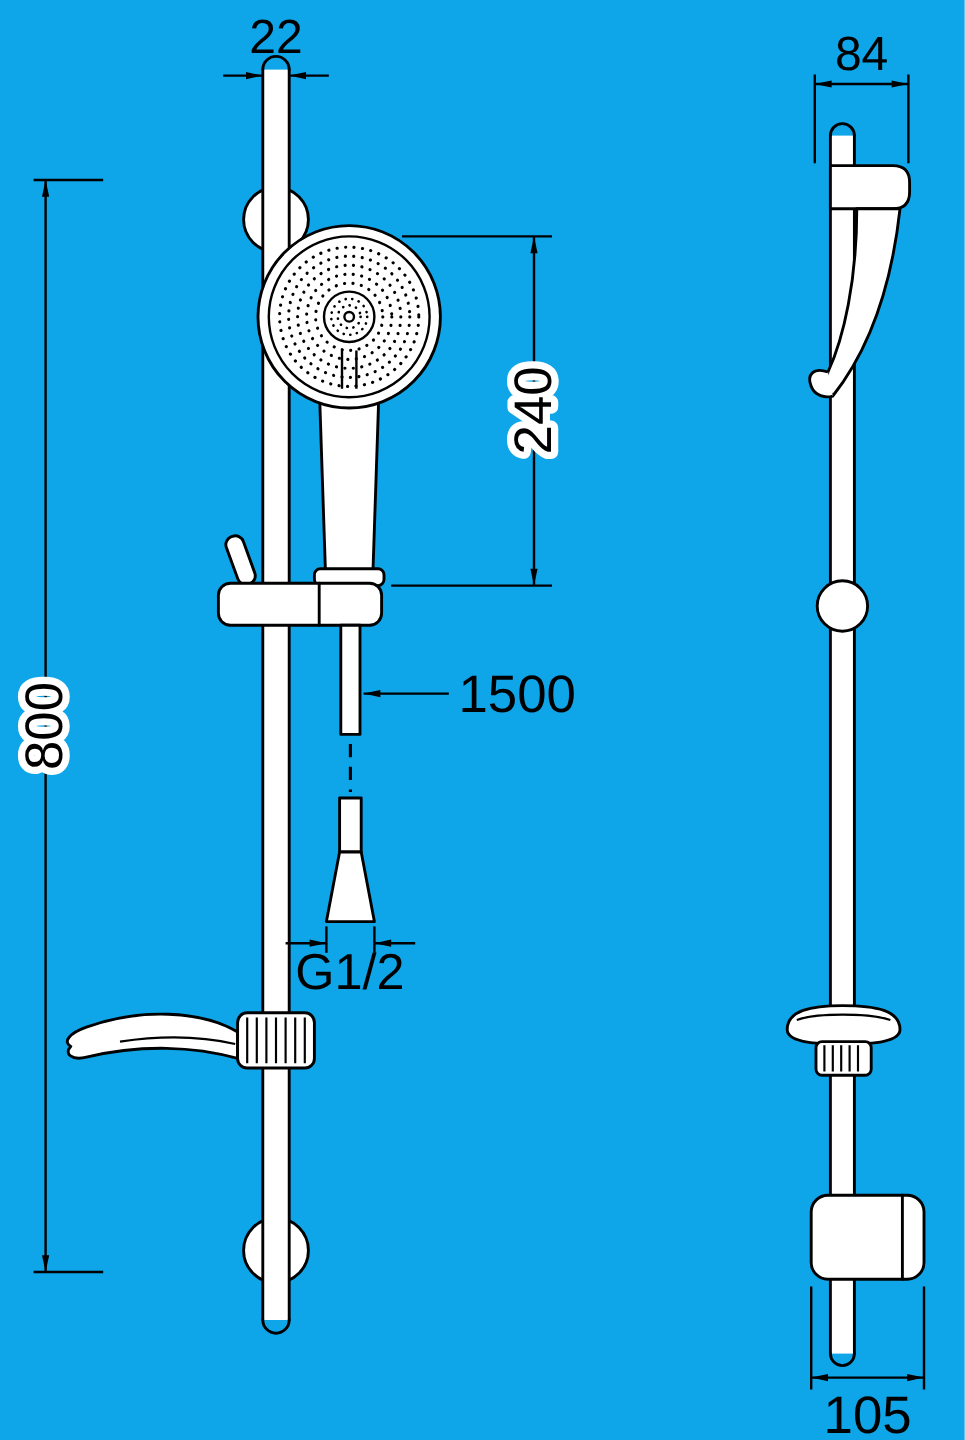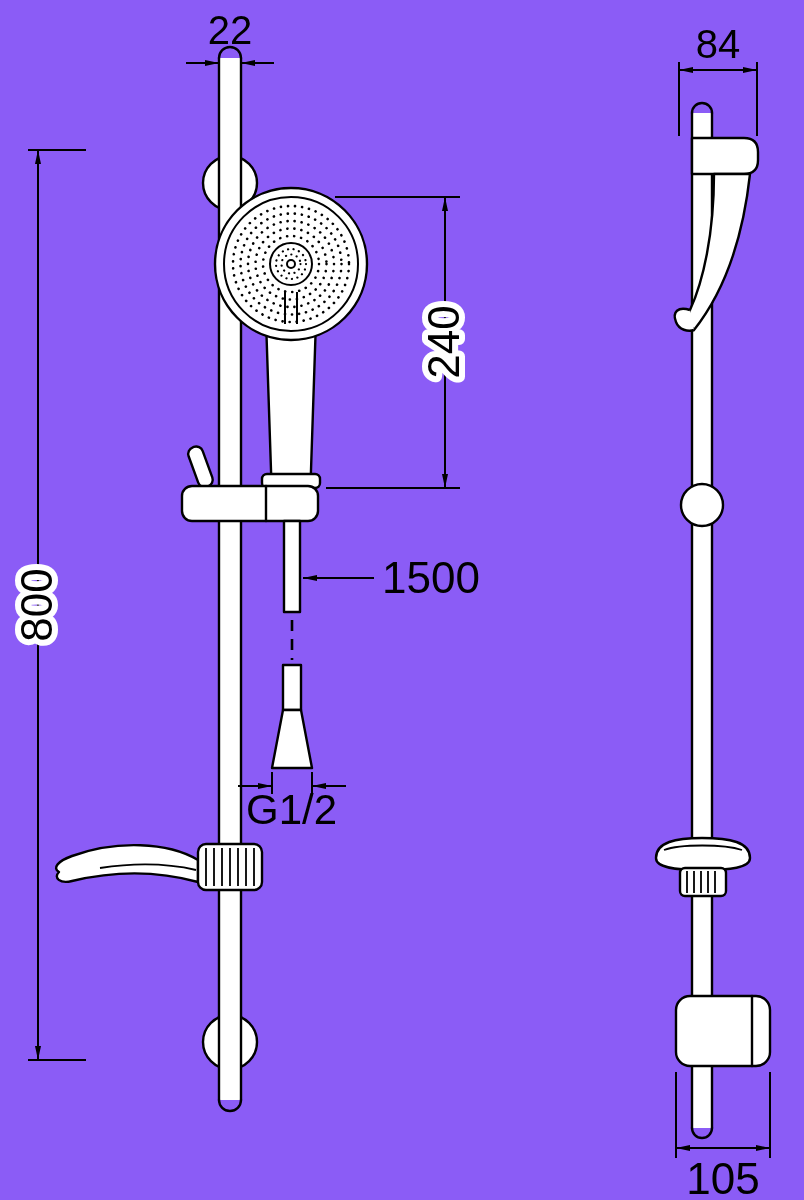--- a/index.html
+++ b/index.html
@@ -1,16 +1,16 @@
 <!DOCTYPE html>
 <html><head>
 <meta charset="utf-8">
 <style>
   html,body{margin:0;padding:0;background:#ffffff;}
-  .canvas{width:804px;height:1200px;background:#8b5cf6;position:relative;overflow:hidden;
+  .canvas{width:804px;height:1200px;background:#0ea5e9;position:relative;overflow:hidden;
           font-family:"Liberation Sans", sans-serif;}
   svg{display:block;}
   .outline{fill:#ffffff;stroke:#000000;stroke-width:2.4;stroke-linejoin:round;}
   .line{fill:none;stroke:#000000;stroke-width:2.4;stroke-linejoin:round;stroke-linecap:round;}
   .dim{fill:none;stroke:#000000;stroke-width:2;}
   .dashed{fill:none;stroke:#000000;stroke-width:2.6;stroke-dasharray:11 8;}
   .dots{fill:none;stroke:#000000;stroke-width:2.6;stroke-linecap:round;stroke-dasharray:0.1 7;}
   .dots2{fill:none;stroke:#000000;stroke-width:2.2;stroke-linecap:round;stroke-dasharray:0.1 5.5;}
   .rib{fill:none;stroke:#000000;stroke-width:1.8;}
   text{font-family:"Liberation Sans", sans-serif;fill:#000000;}

